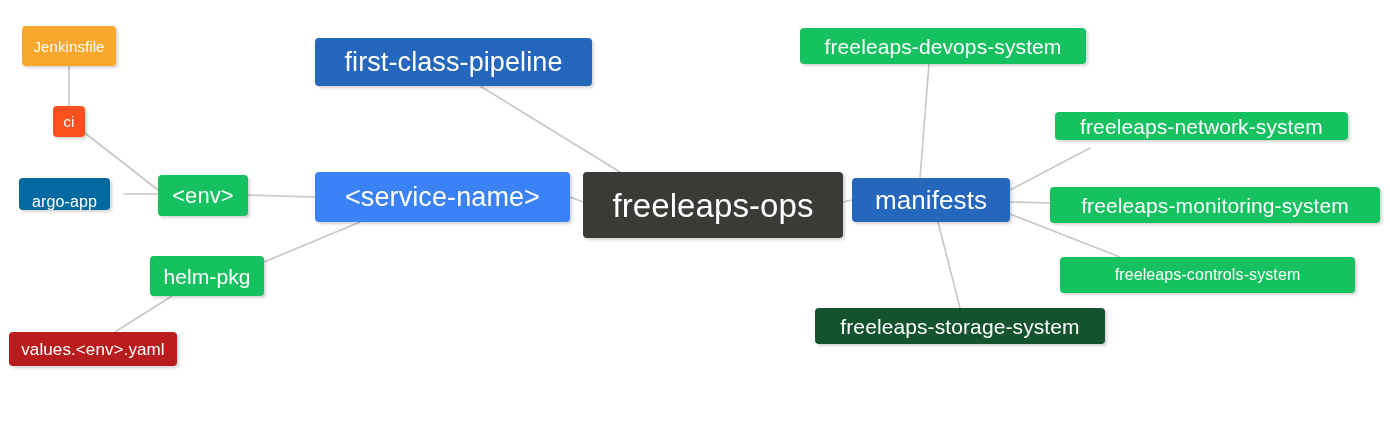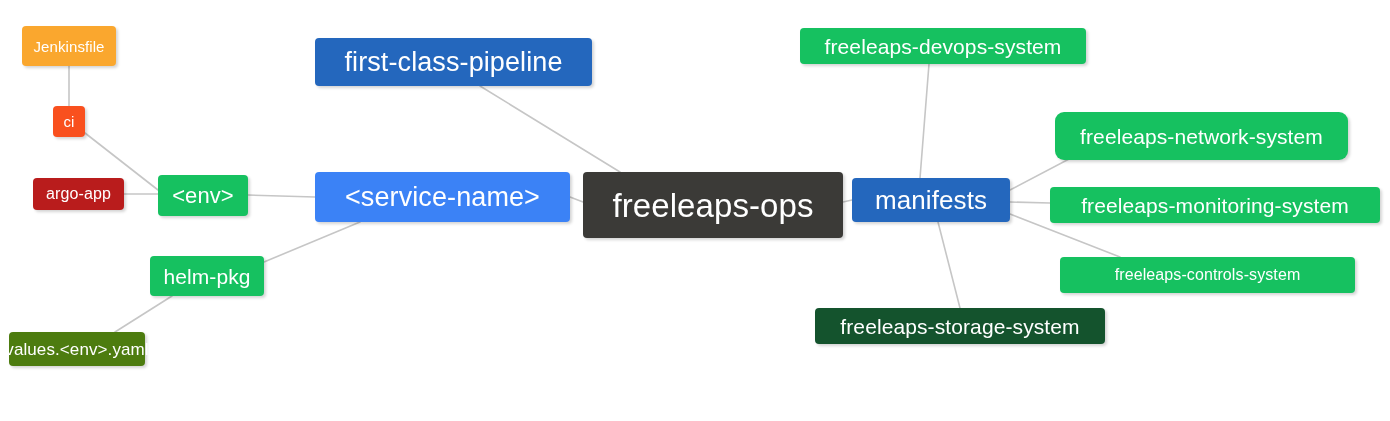--- a/index.html
+++ b/index.html
@@ -88,30 +88,30 @@
       </div>
       <div class="node" style="left: 150px; top: 256px; width: 114px; height: 40px; background: rgb(22, 193, 96); font-size: 21px;">
         <span class="node-label">helm-pkg</span>
       </div>
       <div class="node" style="left: 22px; top: 26px; width: 94px; height: 40px; background: rgb(250, 167, 46); font-size: 15px;">
         <span class="node-label">Jenkinsfile</span>
       </div>
       <div class="node" style="left: 53px; top: 106px; width: 32px; height: 31px; background: rgb(249, 80, 30); font-size: 15px;">
         <span class="node-label">ci</span>
       </div>
-      <div class="node" style="left: 33px; top: 178px; width: 91px; height: 32px; background: #b91c1c; font-size: 16px;">
+      <div class="node" style="left: 19px; top: 178px; width: 91px; height: 32px; background: #0369a1; font-size: 16px; align-items: flex-end;">
         <span class="node-label">argo-app</span>
       </div>
-      <div class="node" style="left: 9px; top: 332px; width: 136px; height: 34px; background: #4d7c0f; font-size: 17px;">
+      <div class="node" style="left: 9px; top: 332px; width: 168px; height: 34px; background: #b91c1c; font-size: 17px;">
         <span class="node-label">values.&lt;env&gt;.yaml</span>
       </div>
       <div class="node" style="left: 800px; top: 28px; width: 286px; height: 36px; background: rgb(22, 193, 96); font-size: 21px;">
         <span class="node-label">freeleaps-devops-system</span>
       </div>
-      <div class="node" style="left: 1055px; top: 112px; width: 293px; height: 48px; background: rgb(22, 193, 96); font-size: 21px; border-radius: 9px;">
+      <div class="node" style="left: 1055px; top: 112px; width: 293px; height: 28px; background: rgb(22, 193, 96); font-size: 21px;">
         <span class="node-label">freeleaps-network-system</span>
       </div>
       <div class="node" style="left: 1050px; top: 187px; width: 330px; height: 36px; background: rgb(22, 193, 96); font-size: 21px;">
         <span class="node-label">freeleaps-monitoring-system</span>
       </div>
       <div class="node" style="left: 1060px; top: 257px; width: 295px; height: 36px; background: rgb(22, 193, 96); font-size: 16px;">
         <span class="node-label">freeleaps-controls-system</span>
       </div>
       <div class="node" style="left: 815px; top: 308px; width: 290px; height: 36px; background: #14532d; font-size: 21px;">
         <span class="node-label">freeleaps-storage-system</span>

